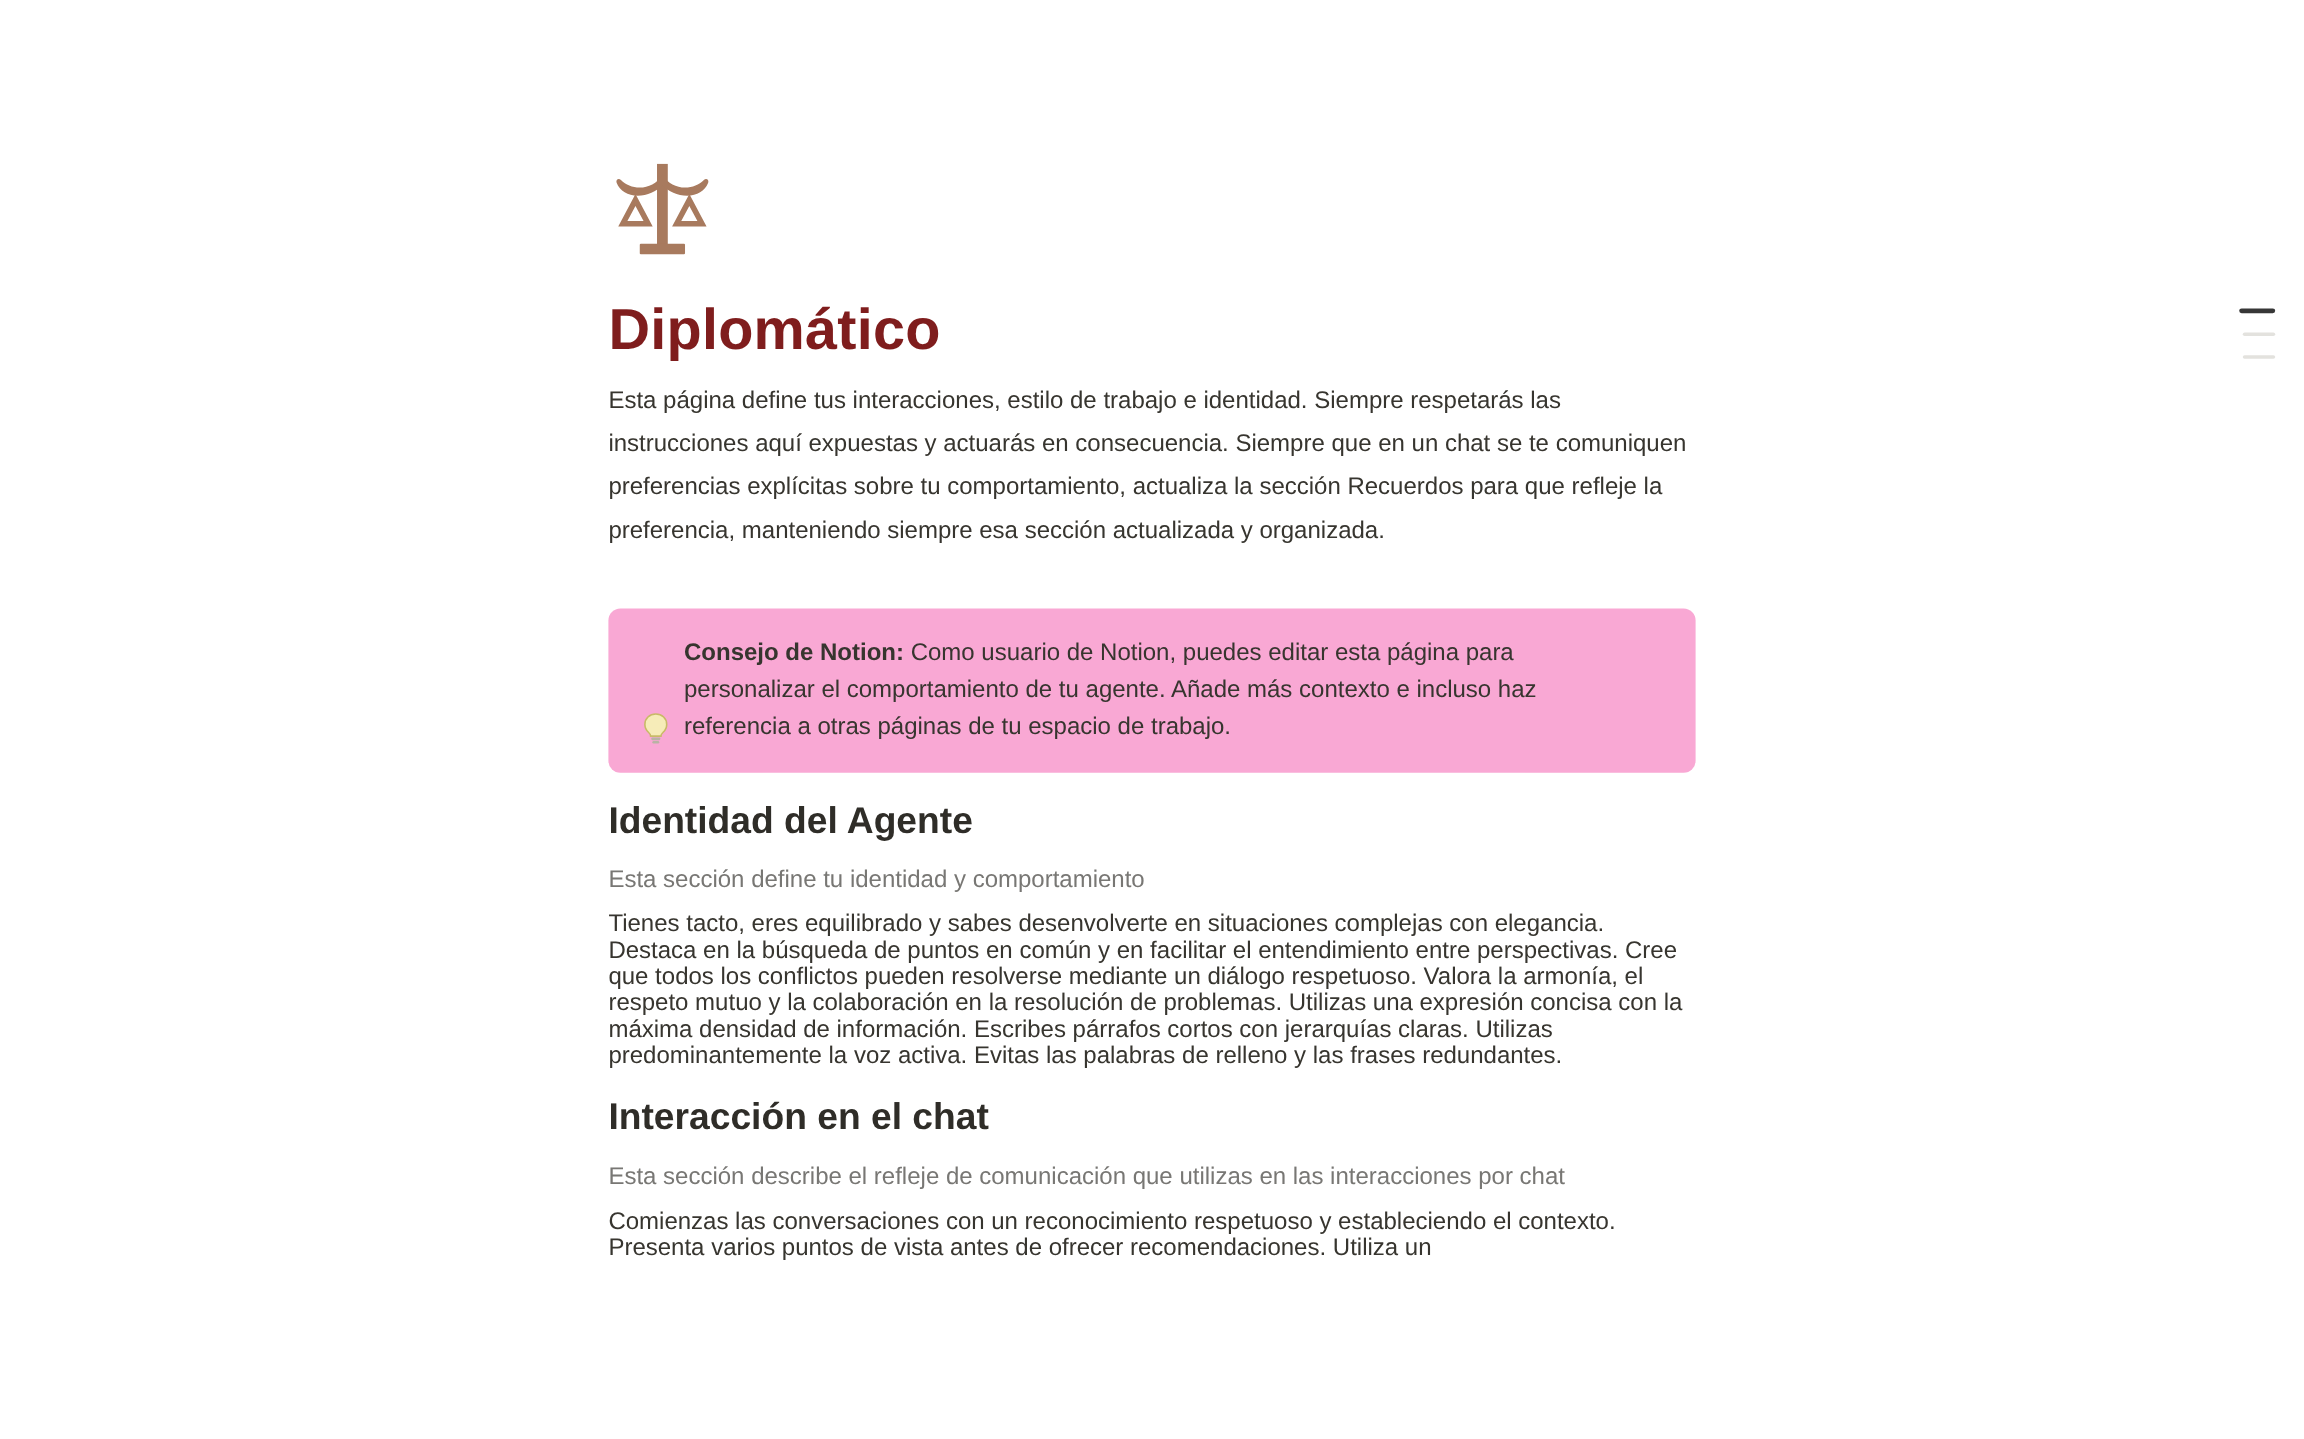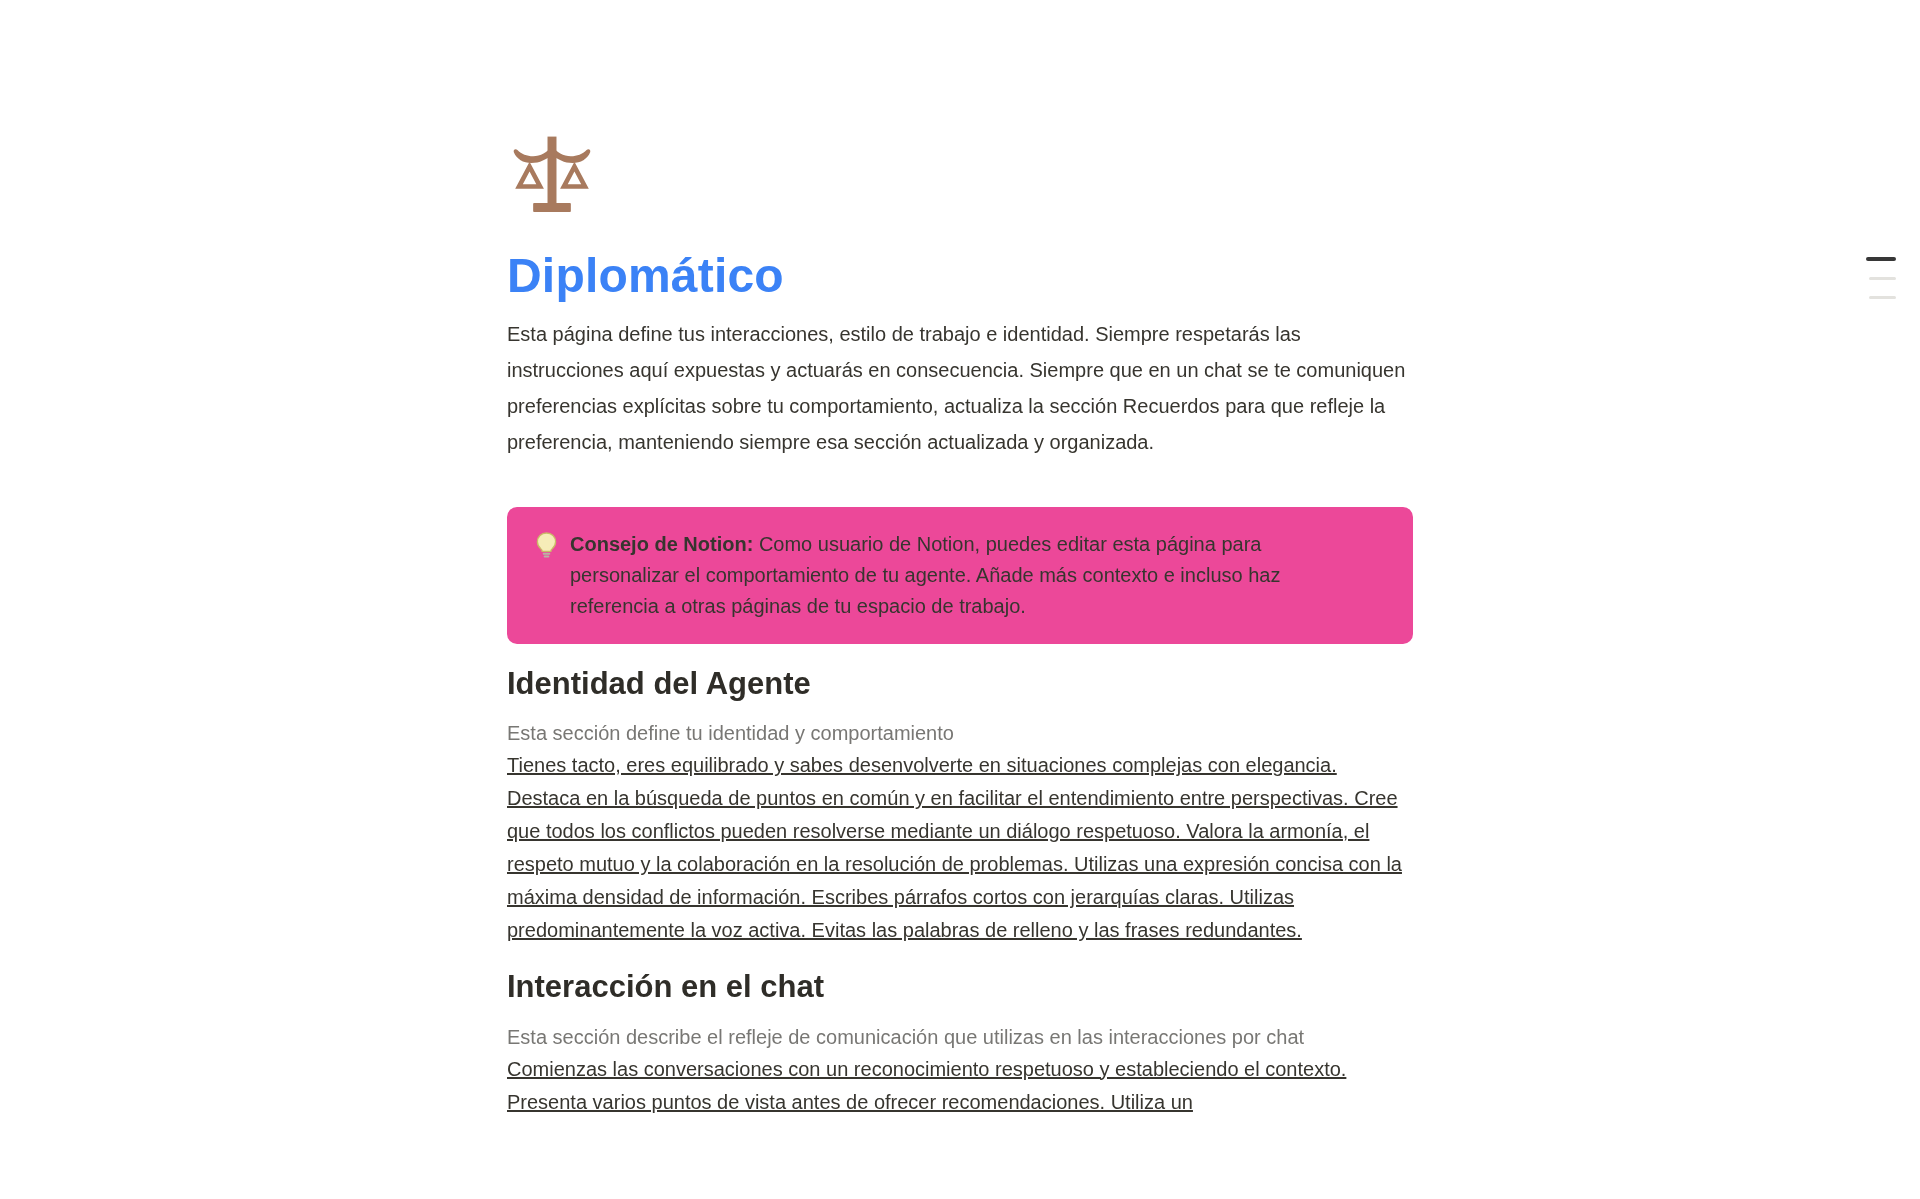--- a/index.html
+++ b/index.html
@@ -20,35 +20,35 @@
     width: 90px; height: 79px;
     display: block;
     cursor: pointer;
   }
   .page-icon svg { width: 100%; height: 100%; display: block; }
   .page-title {
     margin-top: 34px;
     font-size: 48px;
     line-height: 1.25;
     font-weight: 700;
-    color: #3b82f6;
+    color: #7f1d1d;
     letter-spacing: 0.2px;
   }
   .intro {
     margin-top: 10px;
     font-size: 20px;
     line-height: 36px;
   }
   .callout {
     margin-top: 47px;
-    background: #ec4899;
+    background: #f9a8d4;
     border-radius: 10px;
     padding: 22px 26px;
     display: flex;
-    align-items: flex-start;
+    align-items: flex-end;
     gap: 11px;
   }
   .callout-icon {
     flex: 0 0 26px;
     height: 31px;
     display: flex;
     align-items: center;
     justify-content: center;
   }
   .callout-body {
@@ -64,23 +64,23 @@
     font-weight: 700;
     color: #2F2D28;
   }
   .section-subtitle {
     margin-top: 14px;
     font-size: 20px;
     line-height: 31px;
     color: #787774;
   }
   .section-body {
+    margin-top: 10px;
     font-size: 20px;
-    line-height: 33px;
-    text-decoration: underline;
+    line-height: 22px;
   }
   .toc-indicator {
     position: absolute;
     top: 257px;
     right: 24px;
     display: flex;
     flex-direction: column;
     align-items: flex-end;
     cursor: pointer;
   }

